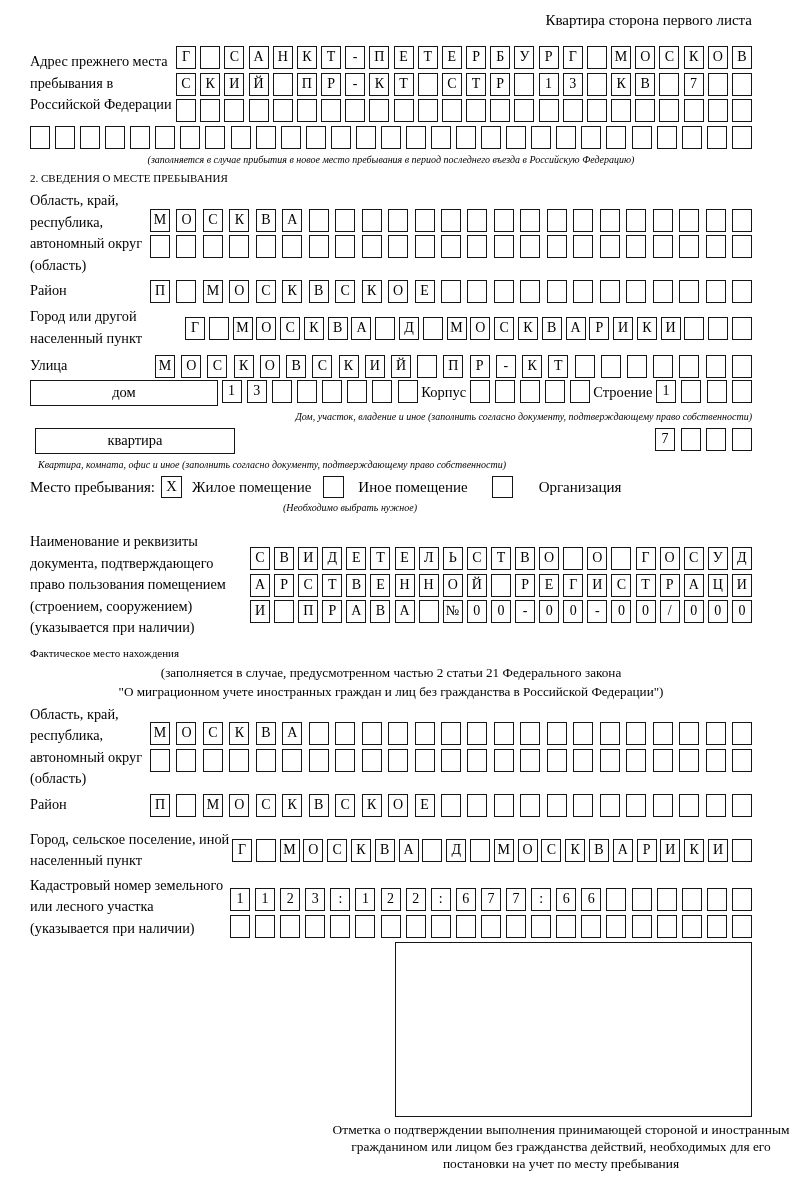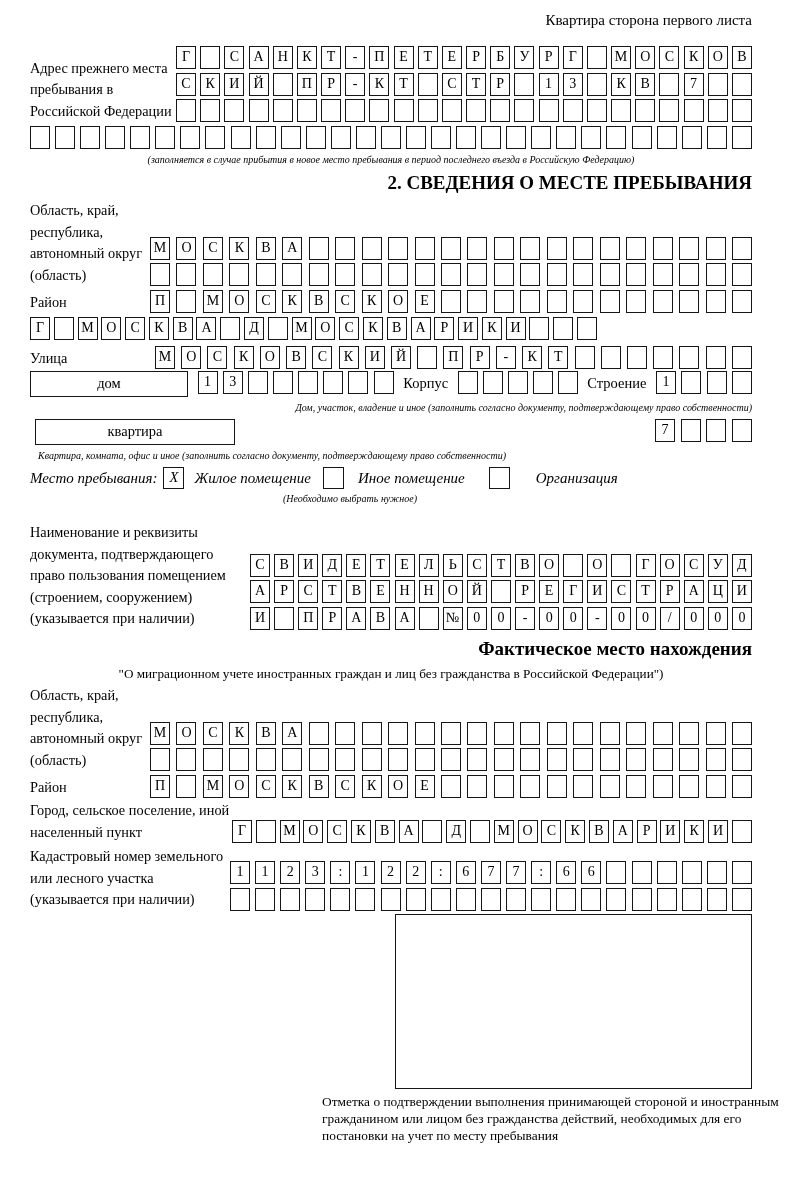--- a/index.html
+++ b/index.html
@@ -3,43 +3,43 @@
 <meta charset="utf-8">
 <style>
   html,body{margin:0;padding:0;background:#fff;}
   .page{
     width:800px;height:1180px;box-sizing:border-box;position:relative;
     background:#fff;color:#000;overflow:hidden;
     font-family:"Liberation Serif","DejaVu Serif",serif;
     padding:12px 48px 0 30px;
   }
   .hdr{ text-align:right; font-size:15px; margin-bottom:16px; padding-right:0px;}
-  .frow{ display:flex; align-items:flex-end; }
+  .frow{ display:flex; align-items:center; }
   .flabel{ flex:none; font-size:14.3px; line-height:21.5px; }
   .gcells{ flex:none; margin-top:1px; }
   .cellrow{ display:flex; justify-content:space-between; margin-bottom:3.5px; }
   .cell{
     width:20px;height:23px;flex:none;box-sizing:border-box;
     border:1.5px solid #161616;font-size:14px;line-height:20px;text-align:center;
   }
   .caption{ text-align:center; font-size:10px; line-height:15px; margin:2px 0 4px 0;font-style:italic; }
-  .sec-title{ text-align:right; font-weight:bold; font-size:19px; margin:5px 0 6px 0; }
+  .sec-title{ text-align:left; font-weight:normal; font-size:11px; margin:5px 0 6px 0; }
   .labelbox{
     flex:none;border:1.8px solid #161616;height:26px;box-sizing:border-box;
     text-align:center;font-size:14.5px;line-height:23px;
   }
   .houserow{ display:flex; justify-content:space-between; align-items:flex-start; width:722px; margin:2px 0 3px 0;}
   .inline-lbl{ font-size:14.5px; line-height:25px; flex:none;text-align:center; }
-  .chkrow{ display:flex; align-items:center; margin:4px 0 2px 0; font-size:15px;font-style:italic;}
+  .chkrow{ display:flex; align-items:center; margin:4px 0 2px 0; font-size:15px;}
   .chk{
     width:21px;height:22px;flex:none;box-sizing:border-box;border:1.6px solid #161616;
     text-align:center;font-size:14.5px;line-height:19px;
   }
   .stamp{ border:1.6px solid #161616; width:357px; height:175px; margin-left:365px; margin-top:3px; box-sizing:border-box;}
-  .stampnote{ margin-left:292px; width:478px; font-size:13.4px; line-height:17px; margin-top:4px;}
+  .stampnote{ margin-left:292px; width:478px; text-align:center; font-size:13.4px; line-height:17px; margin-top:4px;}
   .alnotes{ text-align:center; font-size:13.2px; line-height:16.5px; margin-bottom:3px;}
   .mb0{margin-bottom:0;}
 </style>
 </head>
 <body>
 
 <div class="page">
 
   <div class="hdr">Квартира сторона первого листа</div>
 
@@ -242,20 +242,21 @@
           <div class="cell"></div>
           <div class="cell"></div>
           <div class="cell"></div>
           <div class="cell"></div>
           <div class="cell"></div>
         </div>
     </div>
   </div>
 
   <div class="frow" style="margin-top:3px">
+    <div class="flabel" style="width:155px">Город или другой населенный пункт</div>
     <div class="gcells">
       <div class="cellrow mb0" style="width:567px">
           <div class="cell">Г</div>
           <div class="cell"></div>
           <div class="cell">М</div>
           <div class="cell">О</div>
           <div class="cell">С</div>
           <div class="cell">К</div>
           <div class="cell">В</div>
           <div class="cell">А</div>
@@ -304,21 +305,21 @@
           <div class="cell"></div>
           <div class="cell"></div>
           <div class="cell"></div>
           <div class="cell"></div>
           <div class="cell"></div>
         </div>
     </div>
   </div>
 
   <div class="houserow">
-    <div class="labelbox" style="width:158px">дом</div>
+    <div class="labelbox" style="width:188px">дом</div>
     <div class="cellrow mb0" style="width:196px">
         <div class="cell">1</div>
         <div class="cell">3</div>
         <div class="cell"></div>
         <div class="cell"></div>
         <div class="cell"></div>
         <div class="cell"></div>
         <div class="cell"></div>
         <div class="cell"></div>
       </div>
@@ -431,20 +432,21 @@
           <div class="cell">0</div>
           <div class="cell">/</div>
           <div class="cell">0</div>
           <div class="cell">0</div>
           <div class="cell">0</div>
         </div>
     </div>
   </div>
 
   <div class="sec-title" style="margin-top:8px">Фактическое место нахождения</div>
+  <div class="alnotes">(заполняется в случае, предусмотренном частью 2 статьи 21 Федерального закона</div>
   <div class="alnotes">"О миграционном учете иностранных граждан и лиц без гражданства в Российской Федерации")</div>
 
   <div class="frow">
     <div class="flabel" style="width:120px">Область, край, республика, автономный округ (область)</div>
     <div class="gcells">
       <div class="cellrow" style="width:602px">
           <div class="cell">М</div>
           <div class="cell">О</div>
           <div class="cell">С</div>
           <div class="cell">К</div>
@@ -520,21 +522,21 @@
           <div class="cell"></div>
           <div class="cell"></div>
           <div class="cell"></div>
           <div class="cell"></div>
           <div class="cell"></div>
           <div class="cell"></div>
         </div>
     </div>
   </div>
 
-  <div class="frow" style="margin-top:2px">
+  <div class="frow" style="margin-top:12px">
     <div class="flabel" style="width:202px">Город, сельское поселение, иной населенный пункт</div>
     <div class="gcells">
       <div class="cellrow mb0" style="width:520px">
           <div class="cell">Г</div>
           <div class="cell"></div>
           <div class="cell">М</div>
           <div class="cell">О</div>
           <div class="cell">С</div>
           <div class="cell">К</div>
           <div class="cell">В</div>

